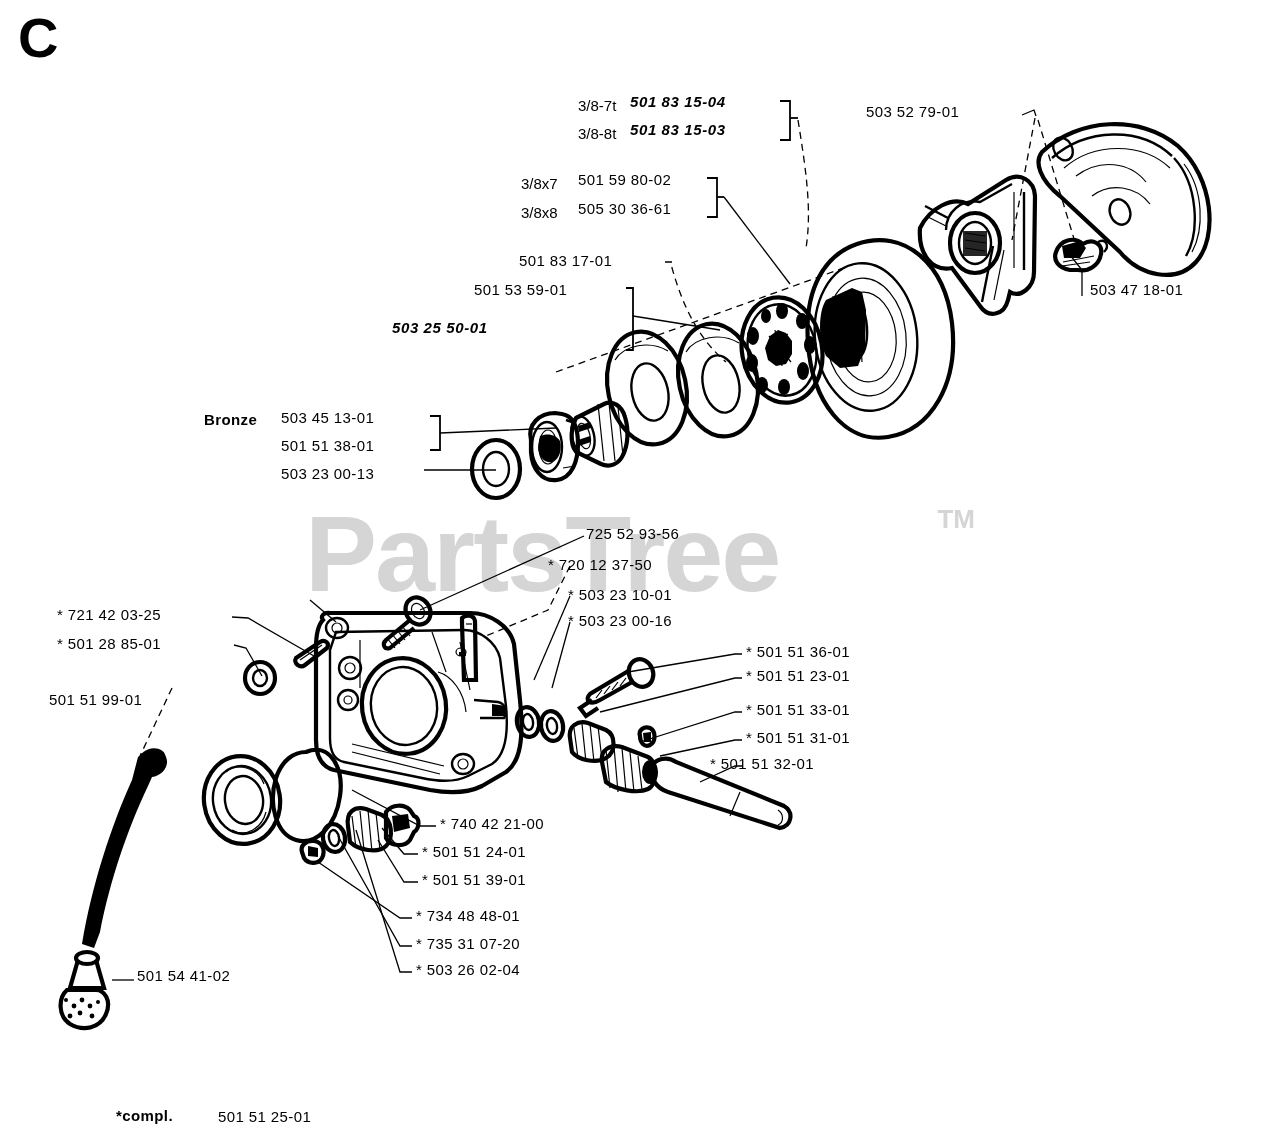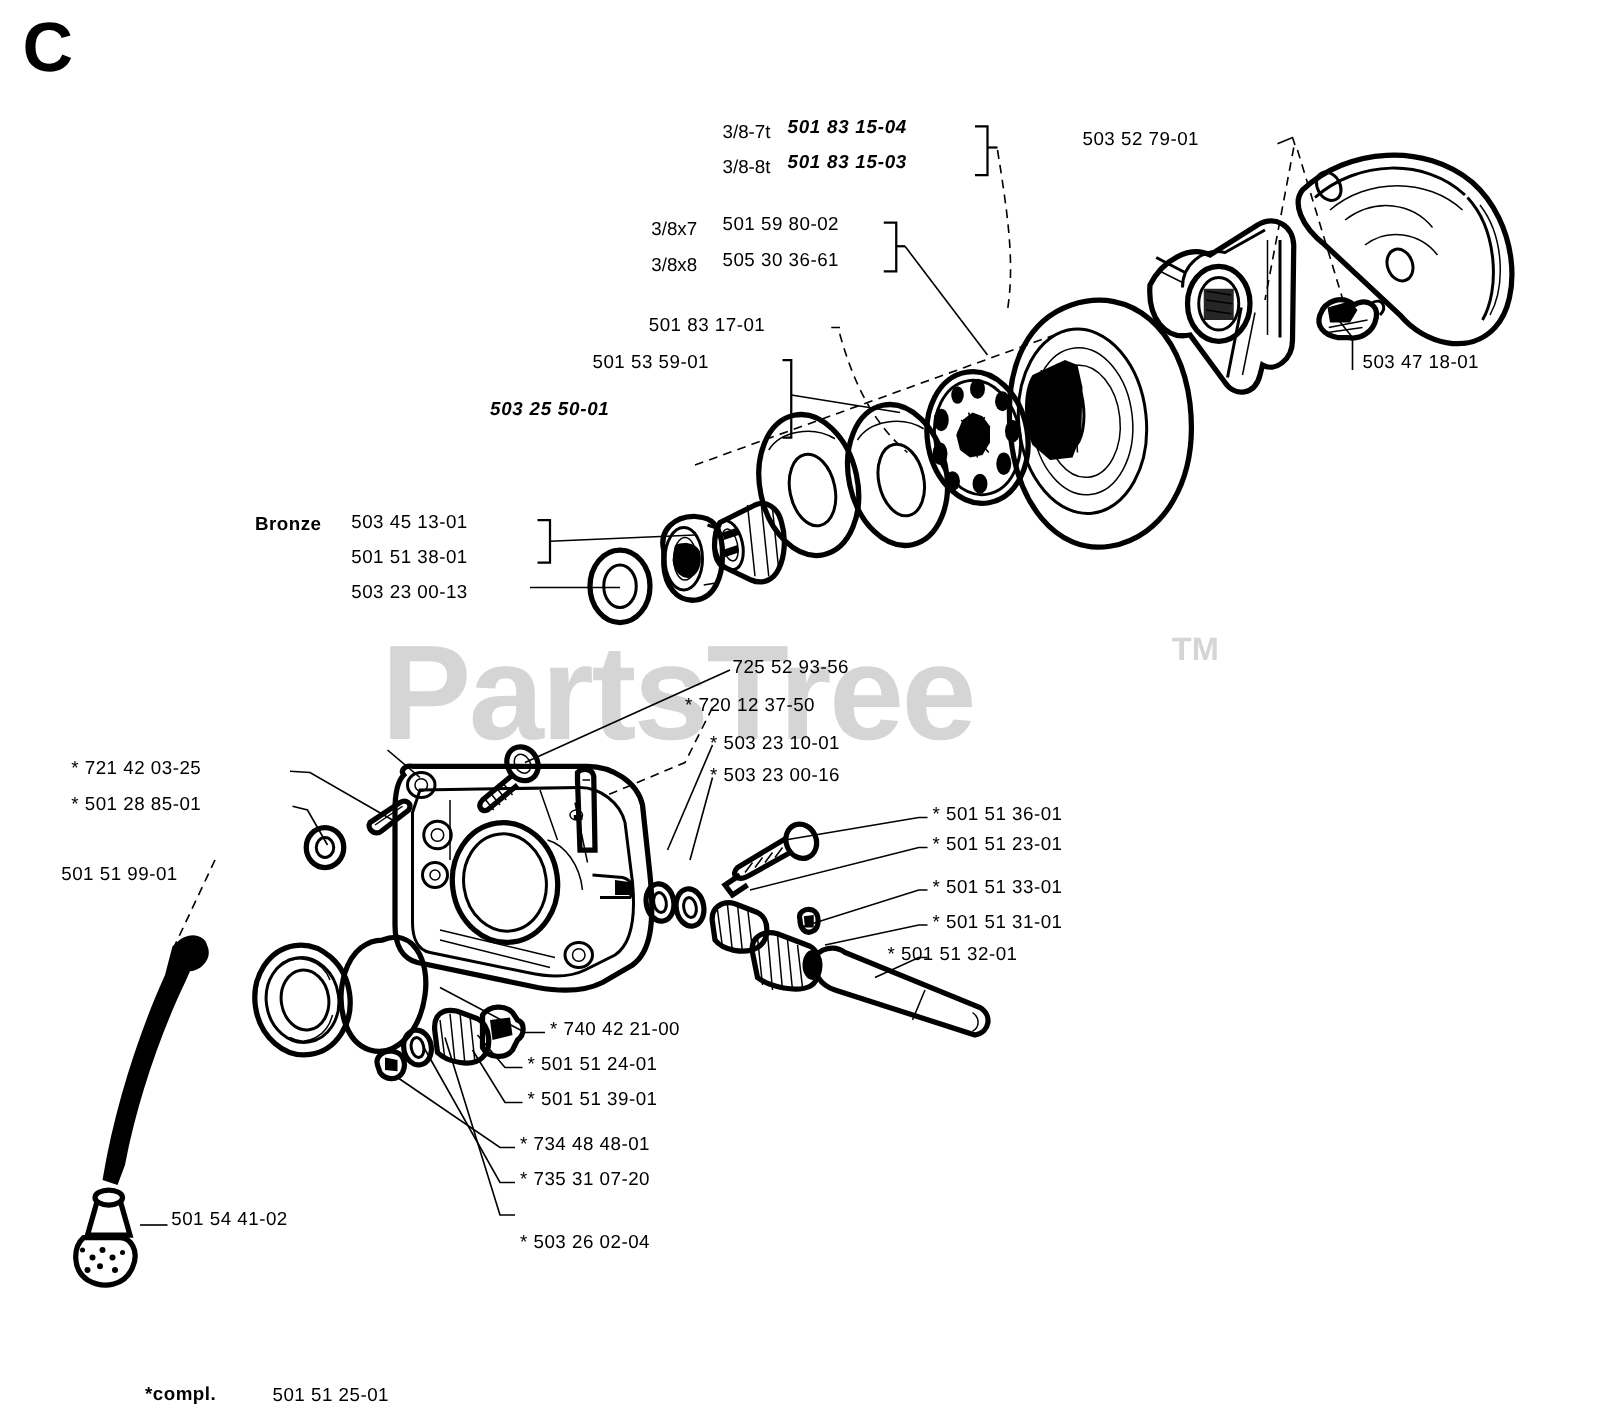--- a/index.html
+++ b/index.html
@@ -465,18 +465,18 @@
   <div class="lbl" style="left:746px; top:702px;">* 501 51 33-01</div>
   <div class="lbl" style="left:746px; top:730px;">* 501 51 31-01</div>
   <div class="lbl" style="left:710px; top:756px;">* 501 51 32-01</div>
 
   <div class="lbl" style="left:440px; top:816px;">* 740 42 21-00</div>
   <div class="lbl" style="left:422px; top:844px;">* 501 51 24-01</div>
   <div class="lbl" style="left:422px; top:872px;">* 501 51 39-01</div>
 
   <div class="lbl" style="left:416px; top:908px;">* 734 48 48-01</div>
   <div class="lbl" style="left:416px; top:936px;">* 735 31 07-20</div>
-  <div class="lbl" style="left:416px; top:962px;margin-top:24px;">* 503 26 02-04</div>
+  <div class="lbl" style="left:416px; top:962px;">* 503 26 02-04</div>
 
   <div class="lbl bold" style="left:116px; top:1108px;">*compl.</div>
   <div class="lbl" style="left:218px; top:1109px;">501 51 25-01</div>
 
 </div>
 
 </body></html>

